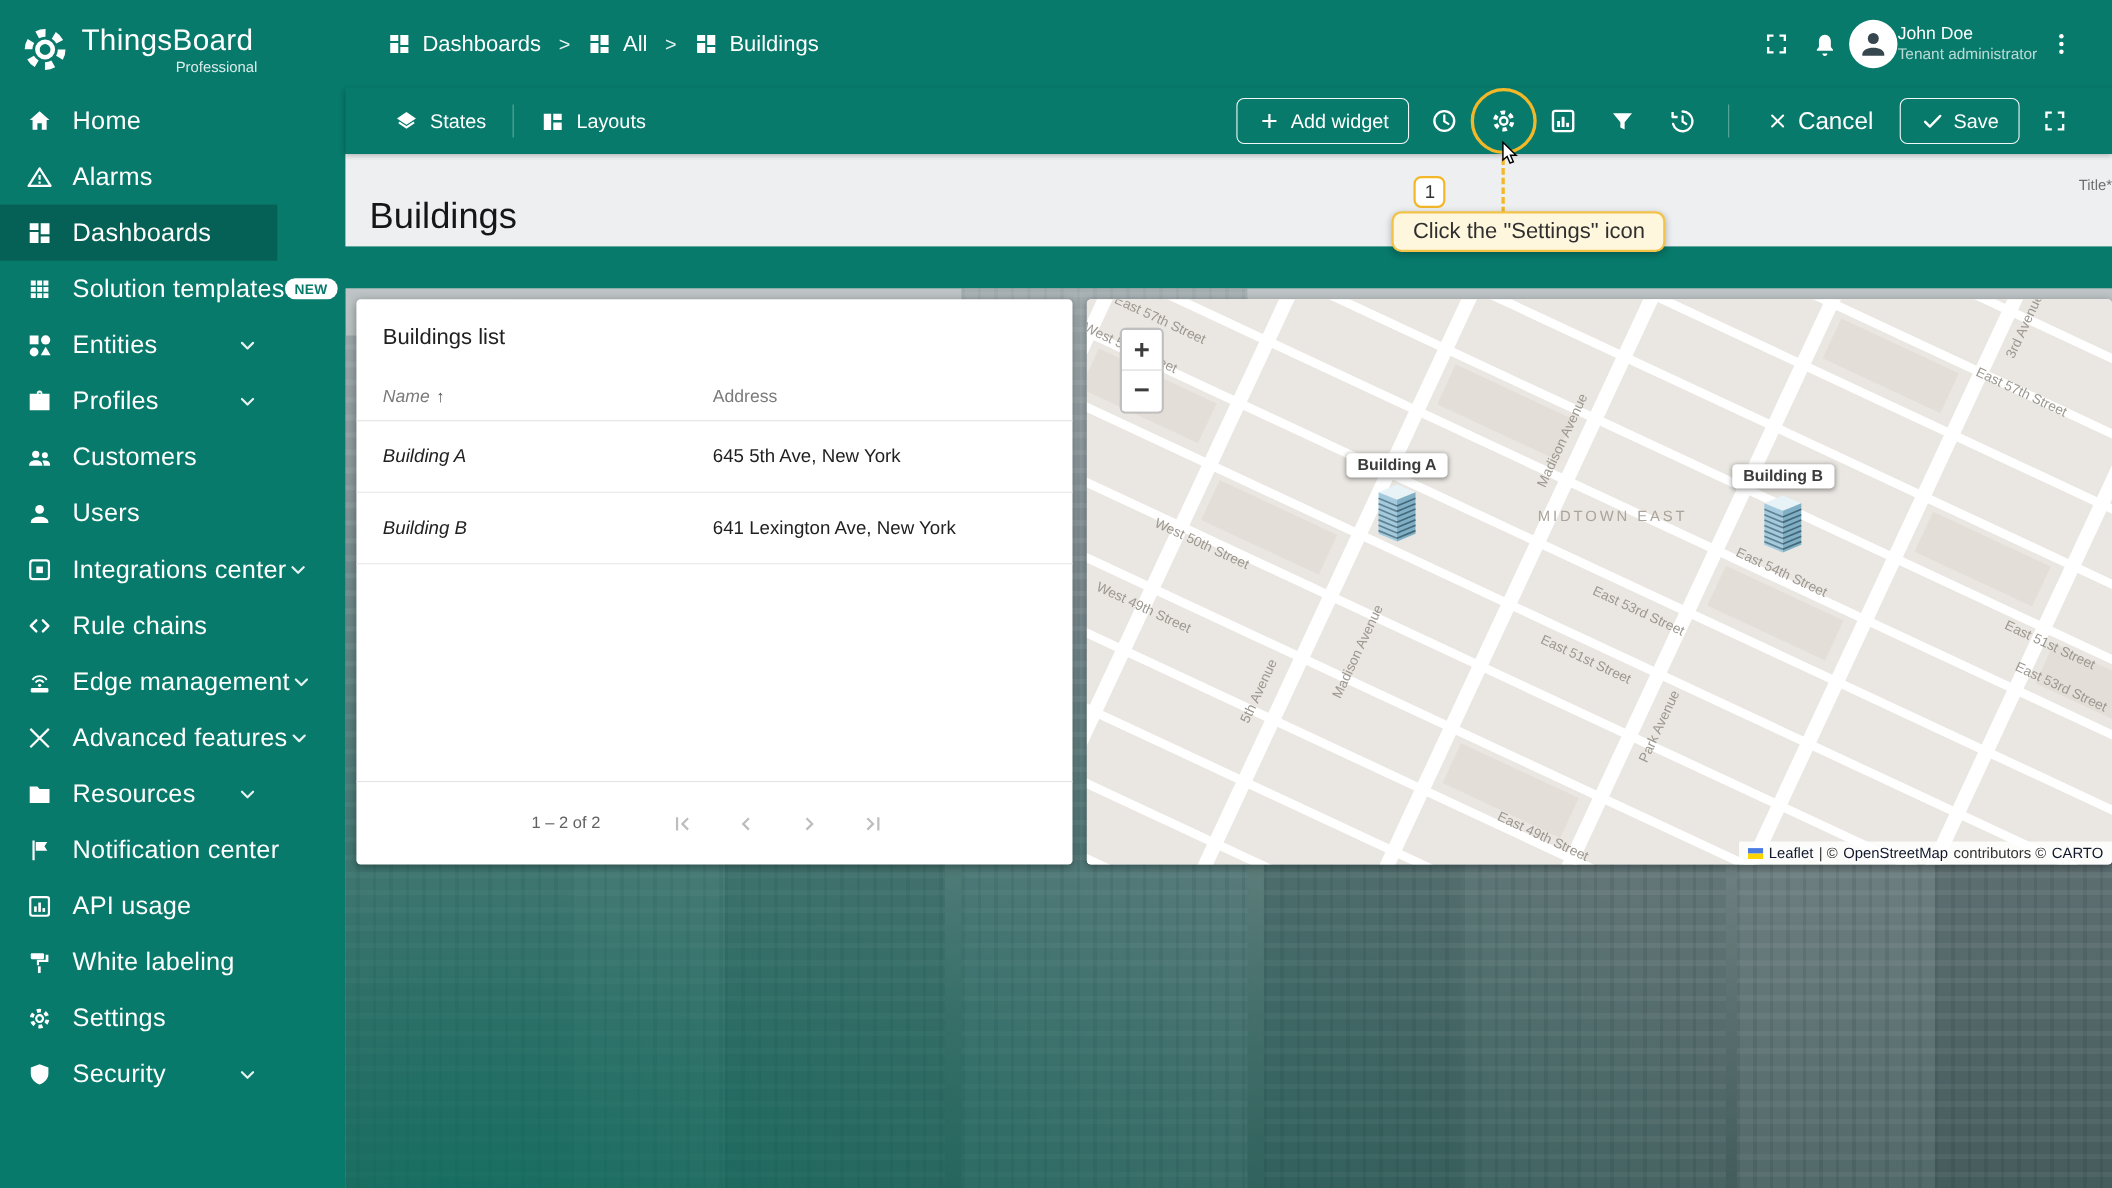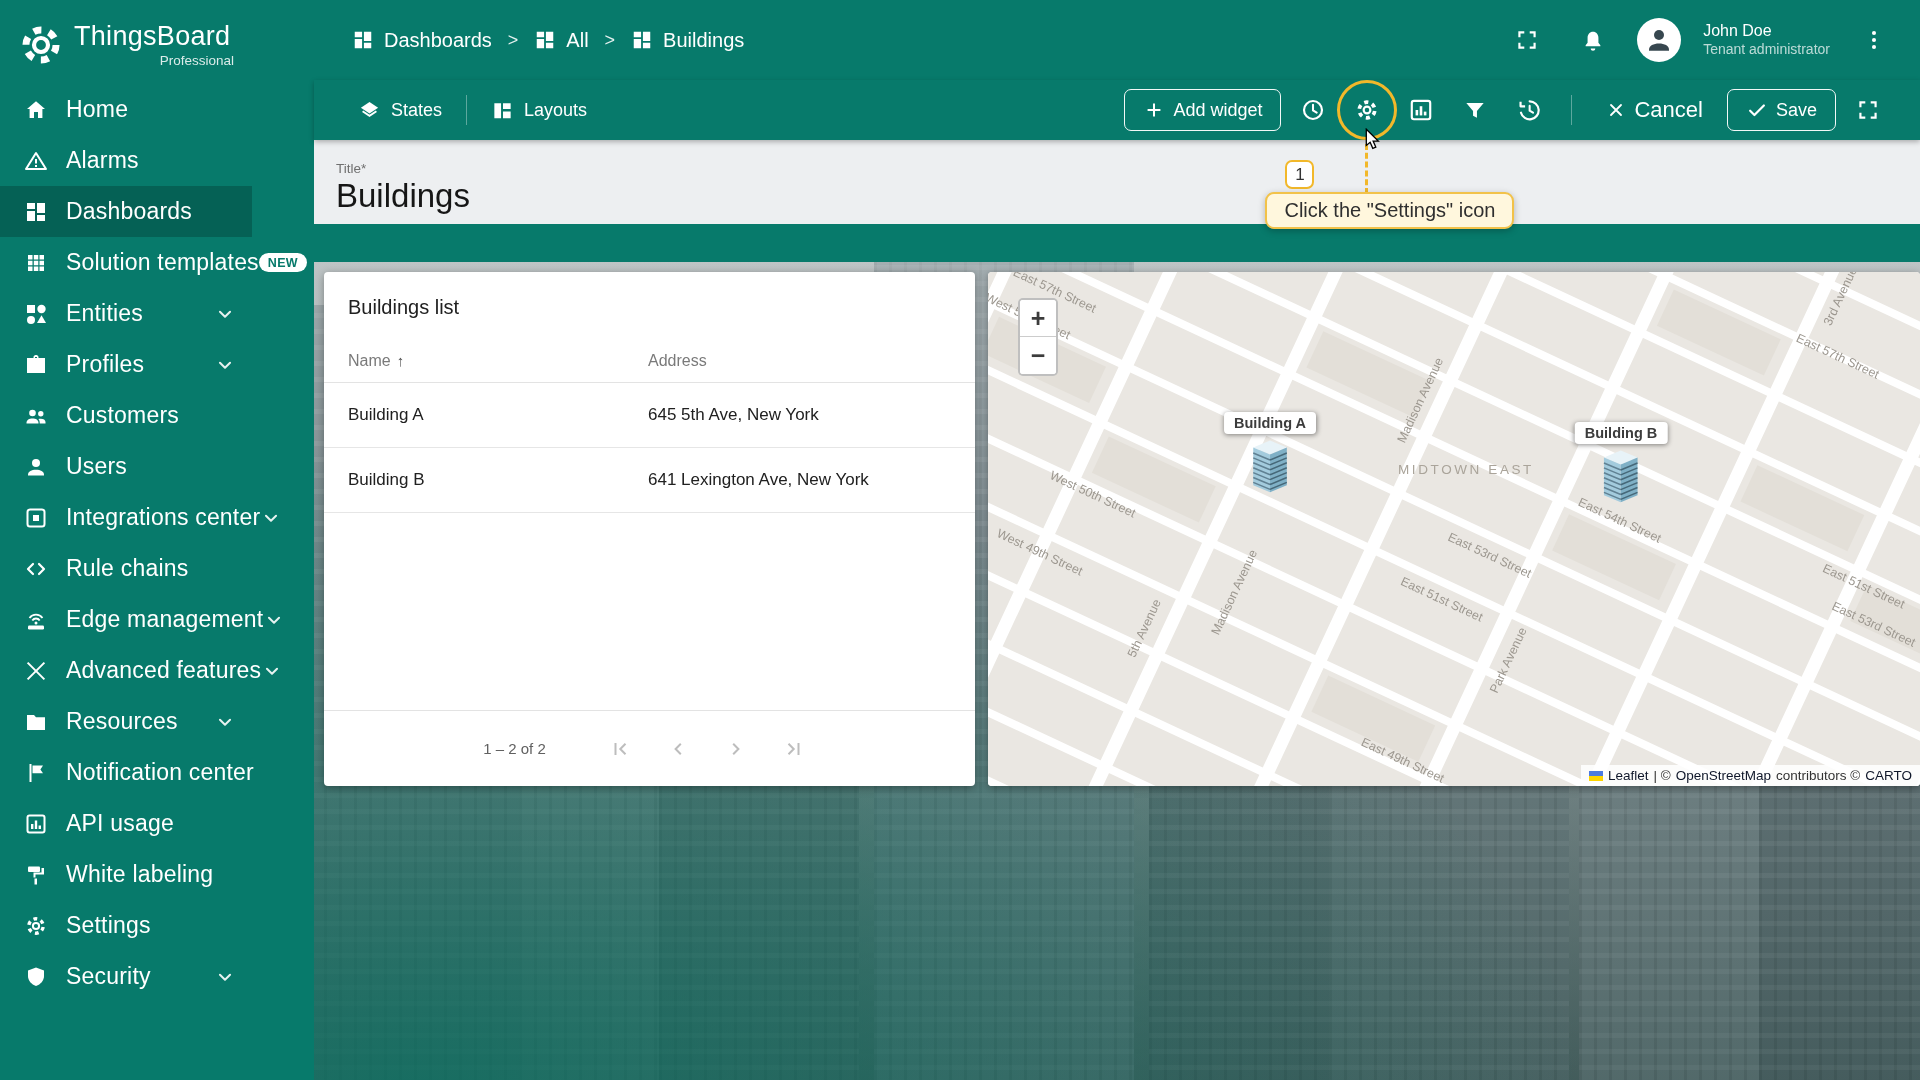--- a/index.html
+++ b/index.html
@@ -26,21 +26,21 @@
 
   
   .main { position:absolute; left:314px; top:0; width:1606px; height:1080px; }
 
   
   .header { height:80px; background:#077a6b; color:#fff; display:flex; align-items:center; padding:0 24px 0 38px; }
   .crumbs { display:flex; align-items:center; gap:14px; font-size:20px; font-weight:500; }
   .crumb { display:flex; align-items:center; gap:10px; cursor:pointer; }
   .crumb .ic { width:22px; height:22px; }
   .crumb-sep { font-size:18px; opacity:.9; padding:0 2px; }
-  .hdr-right { margin-left:auto; display:flex; align-items:center; gap:22px; }
+  .hdr-right { margin-left:auto; display:flex; align-items:center; }
   .icon-btn { width:44px; height:44px; border:none; background:transparent; color:#fff; display:flex; align-items:center; justify-content:center; cursor:pointer; border-radius:50%; position:relative; }
   .icon-btn .ic { width:26px; height:26px; }
   .avatar { width:44px; height:44px; border-radius:50%; background:#fff; display:flex; align-items:center; justify-content:center; cursor:pointer; }
   .avatar .ic { width:30px; height:30px; color:#37474f; }
   .user-col { display:flex; flex-direction:column; line-height:1.25; cursor:pointer; }
   .user-name { font-size:16px; }
   .user-role { font-size:14px; opacity:.72; }
 
   
   .toolbar { height:60px; background:#077a6b; color:#fff; display:flex; align-items:center; padding:0 30px; position:relative; z-index:10; box-shadow:0 2px 5px rgba(0,0,0,.28); }
@@ -56,40 +56,40 @@
   
   .ringed { position:relative; }
   .ring { position:absolute; left:-8px; top:-8px; width:60px; height:60px; border:3.5px solid #f2b82a; border-radius:50%; pointer-events:none; }
   .dash-line { position:absolute; left:20px; top:56px; height:50px; border-left:3px dashed #f2b82a; pointer-events:none; }
   .step-badge { position:absolute; left:-60px; top:72px; width:29px; height:29px; background:#fff; border:2.5px solid #f2b82a; border-radius:7px; color:#333; font-size:17px; font-weight:500; display:flex; align-items:center; justify-content:center; pointer-events:none; }
   .tip { position:absolute; left:-80px; top:104px; background:#fff7dd; border:2.5px solid #f2c249; border-radius:9px; padding:5px 17px; color:#2f2f2f; font-size:20px; white-space:nowrap; box-shadow:0 2px 7px rgba(0,0,0,.25); pointer-events:none; }
   .cursor { position:absolute; left:20px; top:40px; width:17px; height:24px; pointer-events:none; }
 
   
   .titleband { height:84px; background:#edeff1; padding:10px 0 0 22px; display:flex; flex-direction:column; justify-content:center; gap:3px; }
-  .field-label { font-size:13.5px; color:#6f6f6f; }
+  .field-label { font-size:13.5px; color:#6f6f6f;text-align:right; }
   .page-title { font-size:33px; font-weight:500; color:#161616; line-height:1.05; }
 
   
   .content { position:relative; height:856px; overflow:hidden;margin-top:38px; }
   .photo { position:absolute; inset:0; background:linear-gradient(180deg,#aeb5b6 0%,#97a1a3 30%,#7d8a8c 60%,#5a6c6d 100%); }
   .bldg { position:absolute; bottom:0; background-image:
       repeating-linear-gradient(0deg, rgba(255,255,255,.09) 0 5px, rgba(0,0,0,0) 5px 16px),
       repeating-linear-gradient(90deg, rgba(0,0,0,.10) 0 3px, rgba(0,0,0,0) 3px 15px); }
   .photo::after { content:''; position:absolute; inset:0;
       background:
         radial-gradient(ellipse at 6% 98%, rgba(7,112,96,.78), rgba(7,112,96,0) 55%),
         linear-gradient(180deg, rgba(203,209,210,.55) 0%, rgba(160,172,174,.25) 32%, rgba(27,64,60,.45) 100%); }
 
   
   .card { position:absolute; background:#fff; border-radius:4px; box-shadow:0 2px 8px rgba(0,0,0,.35); }
   .list-card { left:10px; top:10px; width:651px; height:514px; display:flex; flex-direction:column; }
   .card-title { font-size:20px; color:#212121; padding:24px 24px 20px 24px; }
   .thead { display:flex; align-items:center; height:44px; padding:0 24px; color:#7a7a7a; font-size:16px; border-bottom:1px solid #e3e3e3; }
-  .col-name { width:300px; display:flex; align-items:flex-start; gap:6px; }
+  .col-name { width:300px; display:flex; align-items:flex-start; gap:6px;font-style:italic; }
   .sort-arrow { font-size:15px; color:#555; }
   .trow { display:flex; align-items:center; height:65px; padding:0 24px; font-size:17px; color:#212121; border-bottom:1px solid #e6e6e6; cursor:pointer; }
   .tspacer { flex:1; }
   .tfoot { border-top:1px solid #e3e3e3; height:76px; display:flex; align-items:center; justify-content:center; gap:26px; color:#616161; font-size:15px; }
   .pg-btn { width:44px; height:44px; border:none; background:transparent; color:#bdbdbd; display:flex; align-items:center; justify-content:center; border-radius:50%; cursor:default; }
   .pg-btn .ic { width:24px; height:24px; }
   .pg-group { display:flex; align-items:center; gap:14px; margin-left:26px; }
 
   
   .map-card { left:674px; top:10px; width:932px; height:514px; overflow:hidden; }

